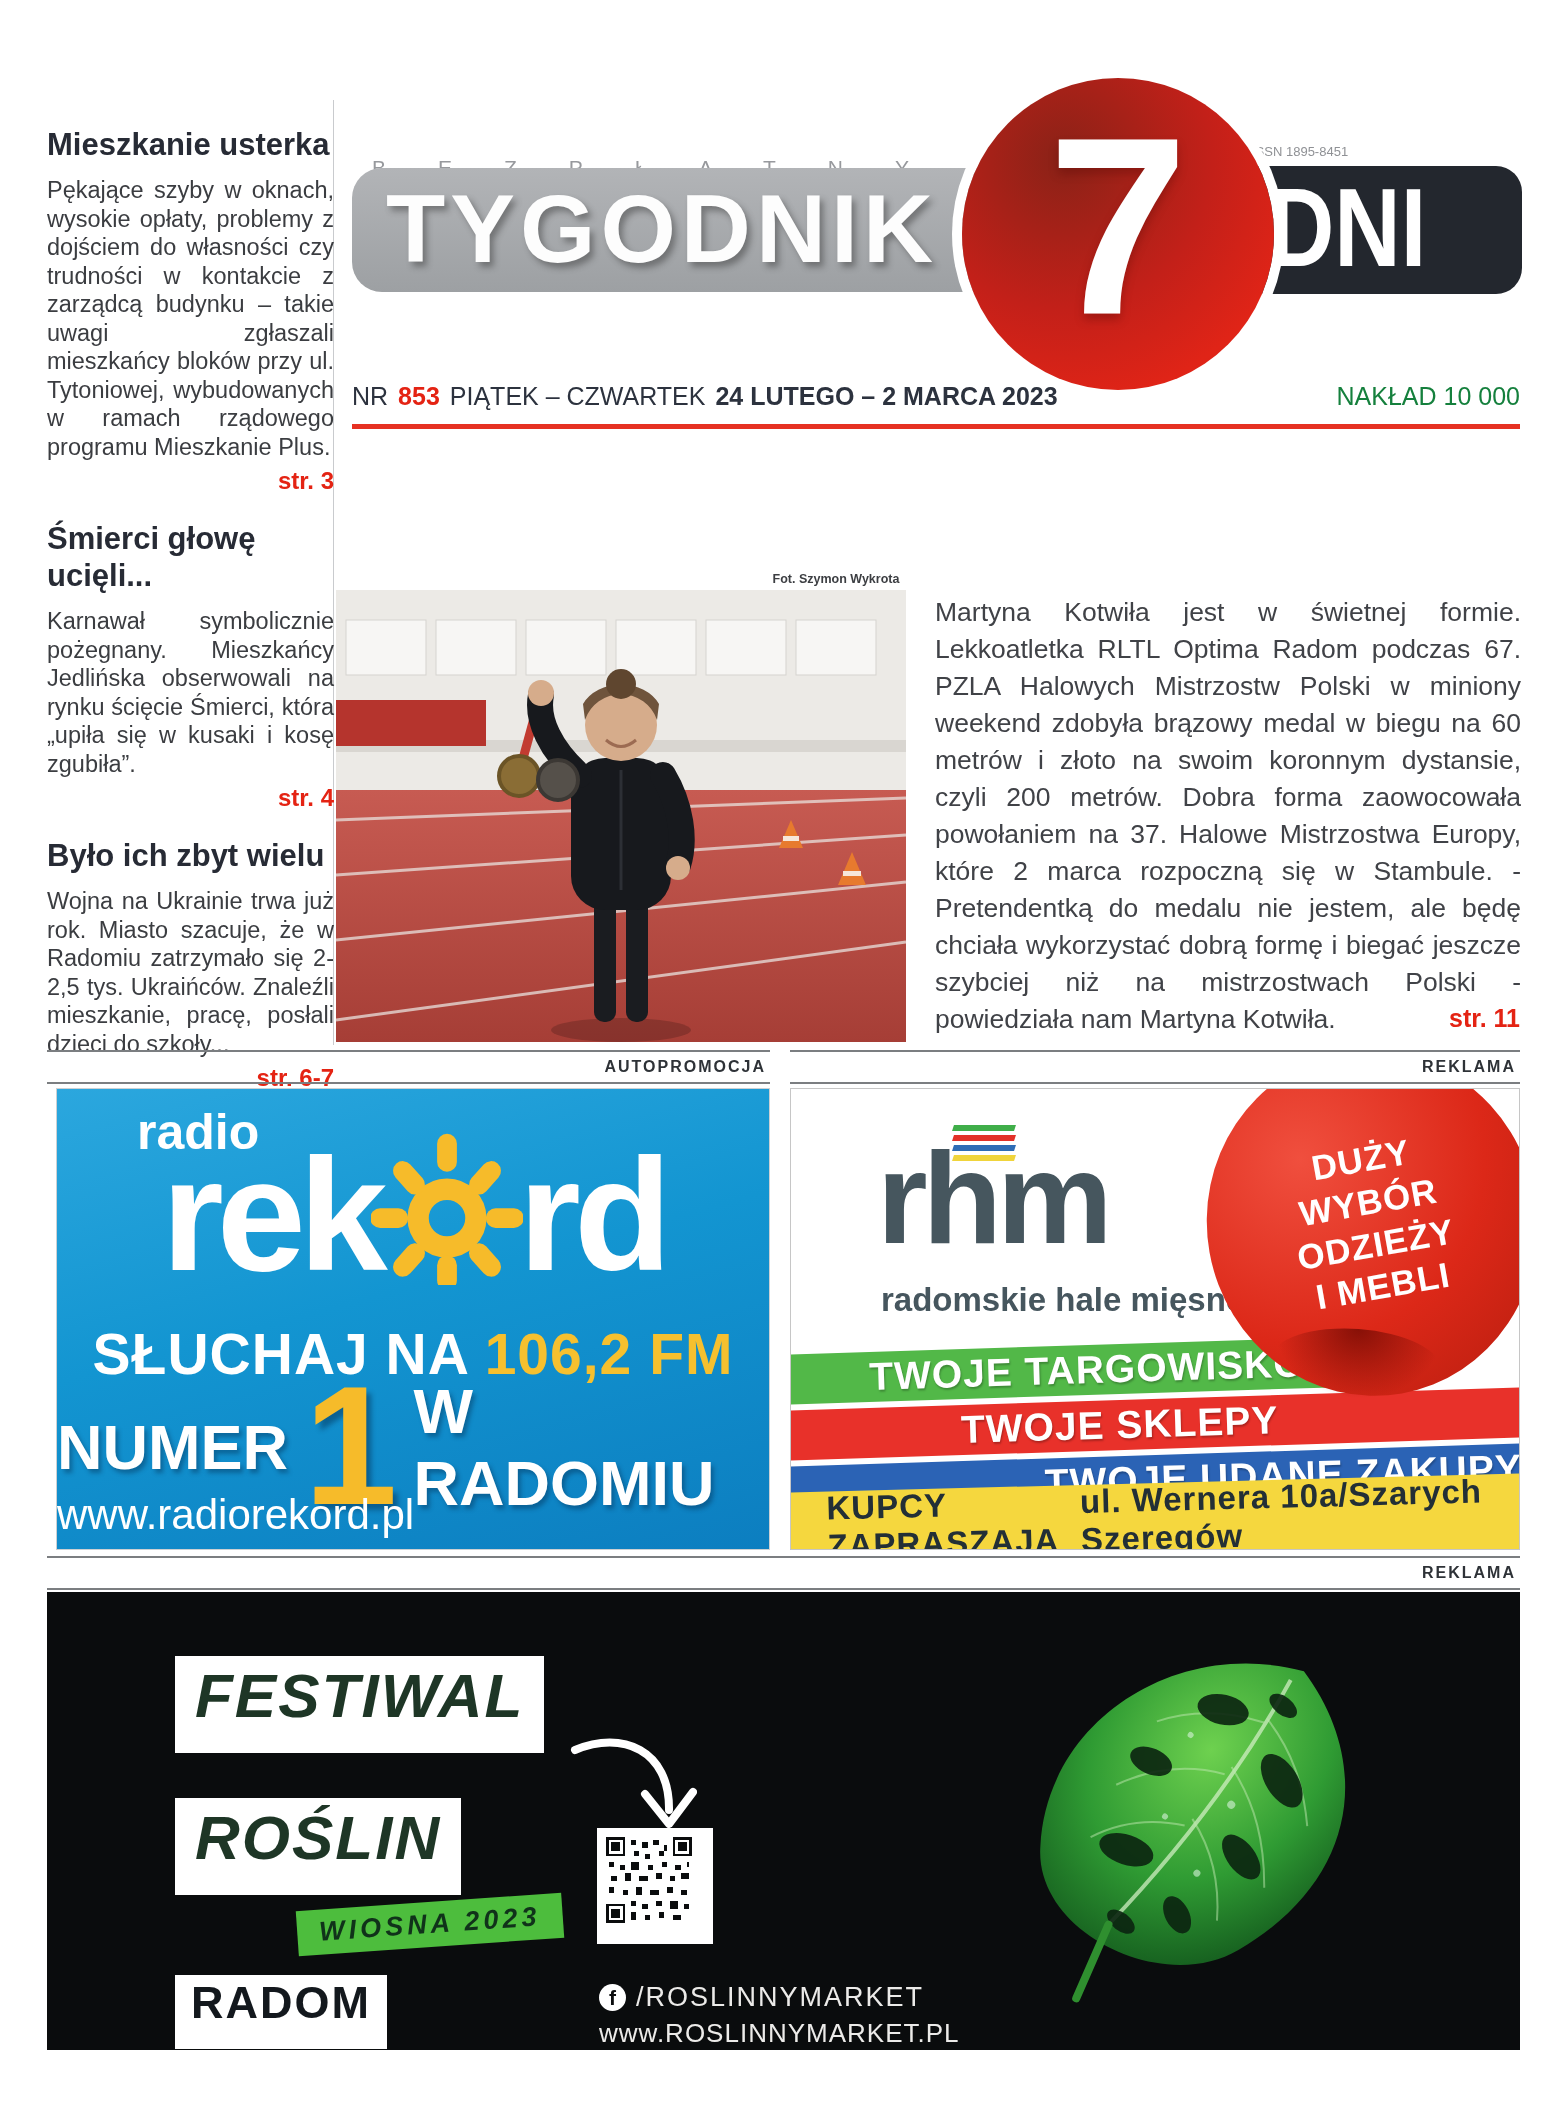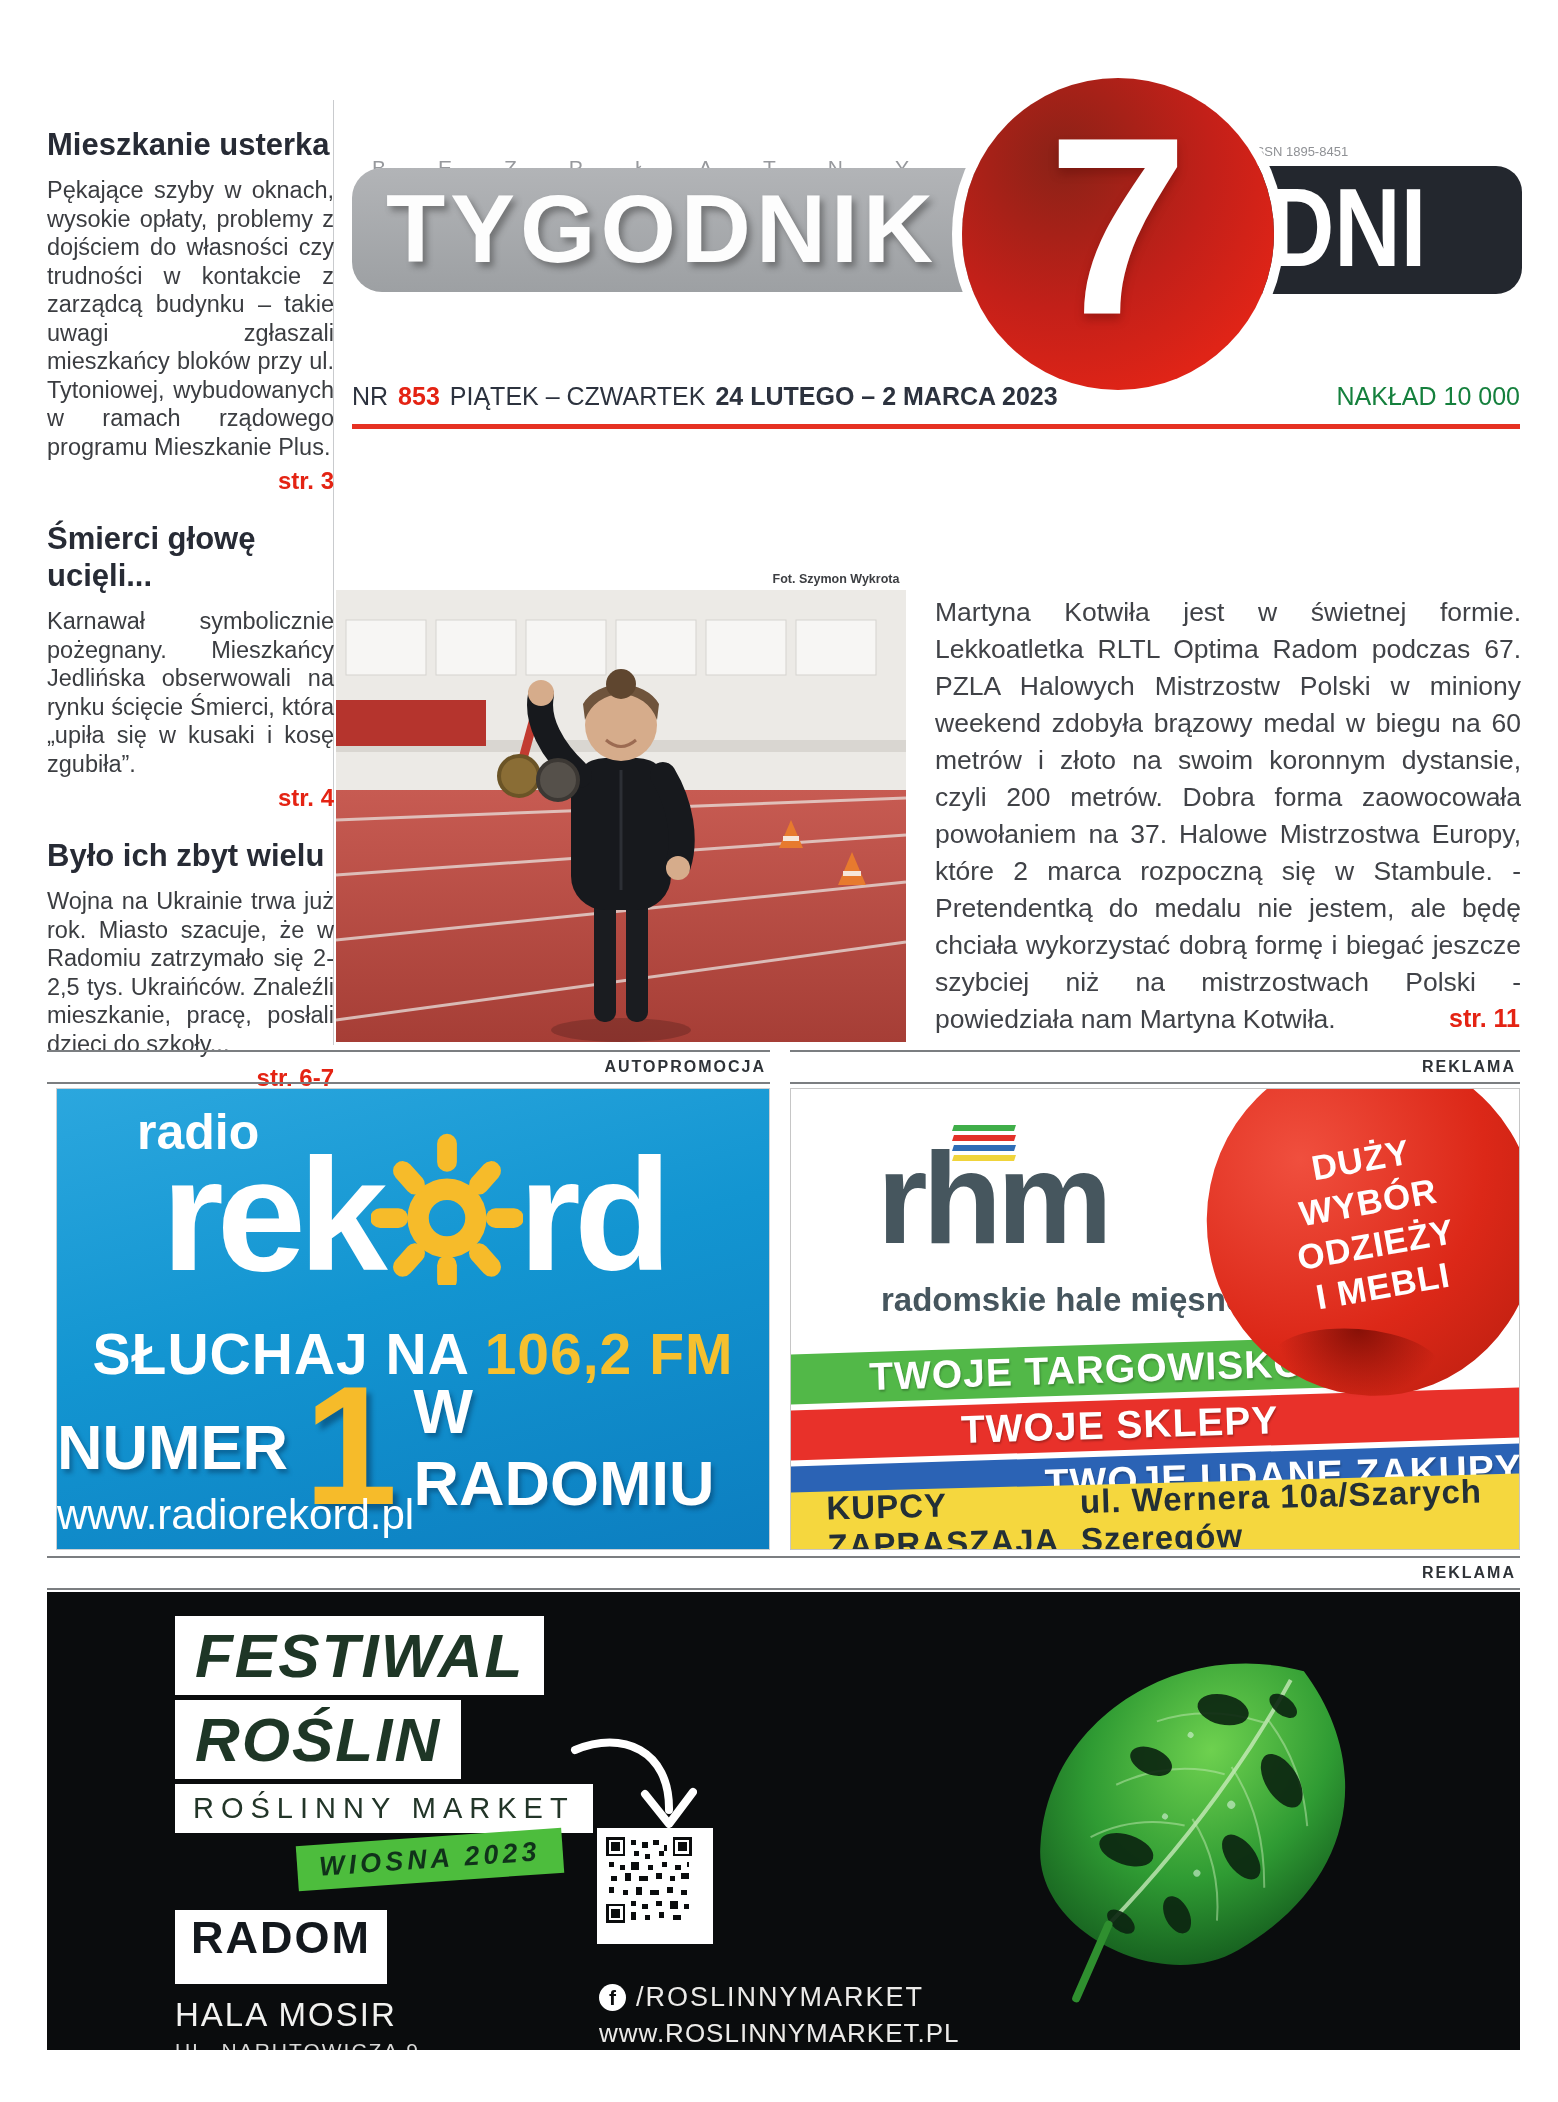--- a/index.html
+++ b/index.html
@@ -96,21 +96,21 @@
   .rhm-bar span{font-size:39px;font-weight:bold;color:#ffffff;letter-spacing:1px;
                 text-shadow:1px 2px 2px rgba(0,0,0,.25);}
   .rhm-yellow{position:absolute;left:-10px;right:-10px;bottom:-14px;height:72px;background:#f5d73e;
               transform:rotate(-1.5deg);display:flex;align-items:center;justify-content:space-between;
               padding:0 46px 8px 46px;z-index:4;}
   .rhm-yellow span{font-size:33px;font-weight:bold;color:#232f36;letter-spacing:1px;}
 
   
   .fest-ad{position:absolute;left:47px;top:1592px;width:1473px;height:458px;background:#0a0c0d;overflow:hidden;}
   .fest-left{position:absolute;left:128px;top:24px;display:flex;flex-direction:column;align-items:flex-start;}
-  .fest-title{background:#ffffff;padding:4px 20px 4px;margin-bottom:5px;}
+  .fest-title{background:#ffffff;padding:4px 20px 22px;margin-bottom:5px;margin-top:40px;}
   .fest-title span{font-size:62px;font-weight:bold;font-style:italic;color:#1e3626;letter-spacing:2px;}
   .fest-sub{background:#ffffff;padding:8px 18px;margin-bottom:2px;}
   .fest-sub span{font-size:29px;color:#223528;letter-spacing:7px;}
   .fest-season{margin:2px 0 0 122px;background:#4dbd3d;padding:7px 22px;transform:rotate(-4deg);}
   .fest-season span{font-size:27px;font-weight:bold;font-style:italic;color:#10321a;letter-spacing:4px;}
   .fest-city{margin-top:28px;background:#ffffff;padding:2px 16px 20px;}
   .fest-city span{font-size:45px;font-weight:bold;color:#13181d;letter-spacing:2px;}
   .fest-venue{margin-top:12px;font-size:33px;color:#f2f2f0;letter-spacing:2px;}
   .fest-addr{margin-top:5px;font-size:21px;color:#d9d9d7;letter-spacing:2px;}
   .fest-arrow{position:absolute;left:520px;top:140px;}
@@ -298,23 +298,20 @@
   </div>
 
   <div class="fest-ad">
     <div class="fest-left">
       <div class="fest-title">
         <span>FESTIWAL</span>
       </div>
       <div class="fest-title">
         <span>ROŚLIN</span>
       </div>
-      <div class="fest-sub">
-        <span>ROŚLINNY MARKET</span>
-      </div>
       <div class="fest-season">
         <span>WIOSNA 2023</span>
       </div>
       <div class="fest-city">
         <span>RADOM</span>
       </div>
       <div class="fest-venue">HALA MOSIR</div>
       <div class="fest-addr">UL. NARUTOWICZA 9</div>
 
     </div>

